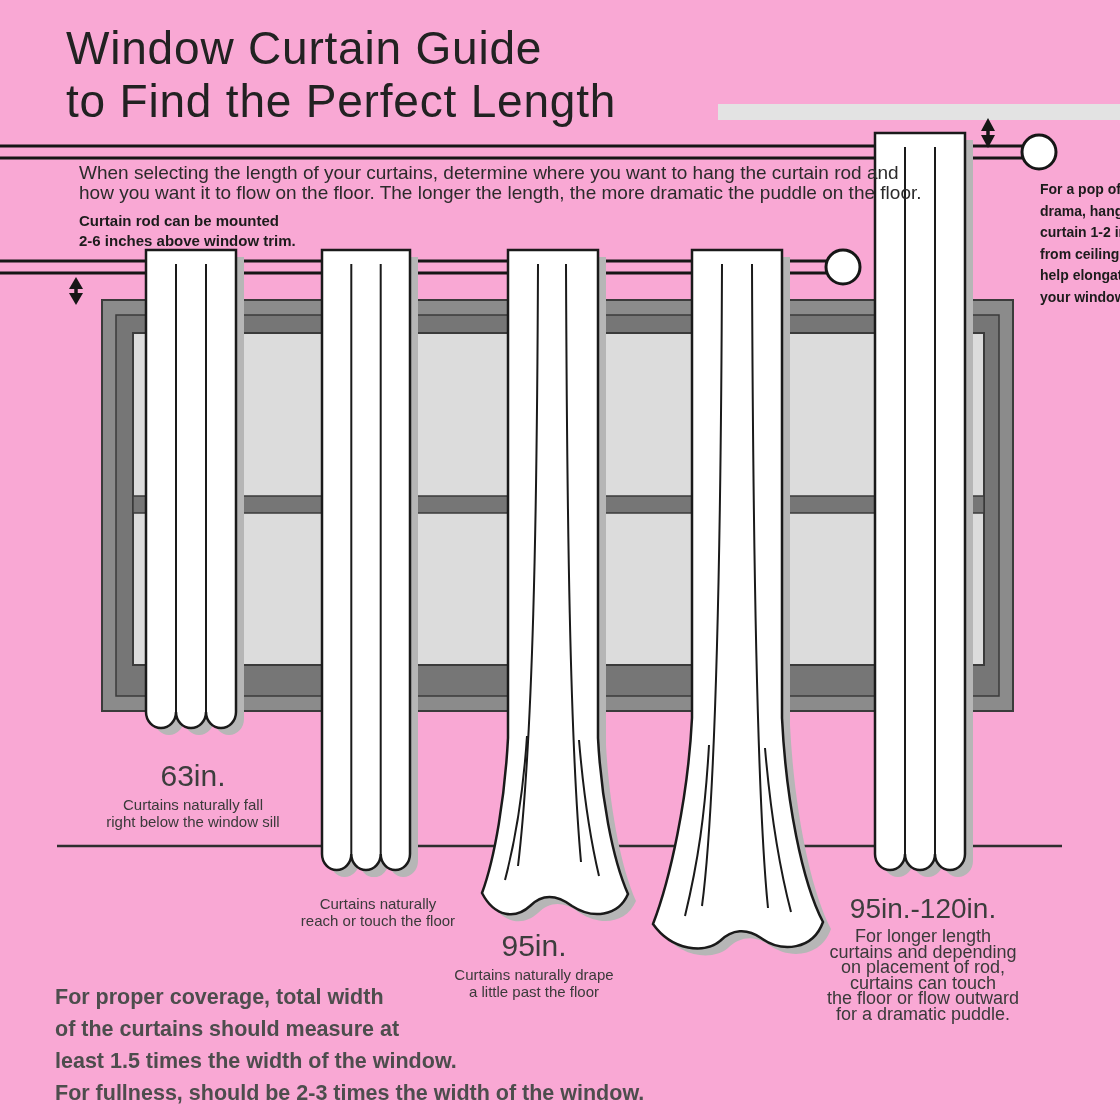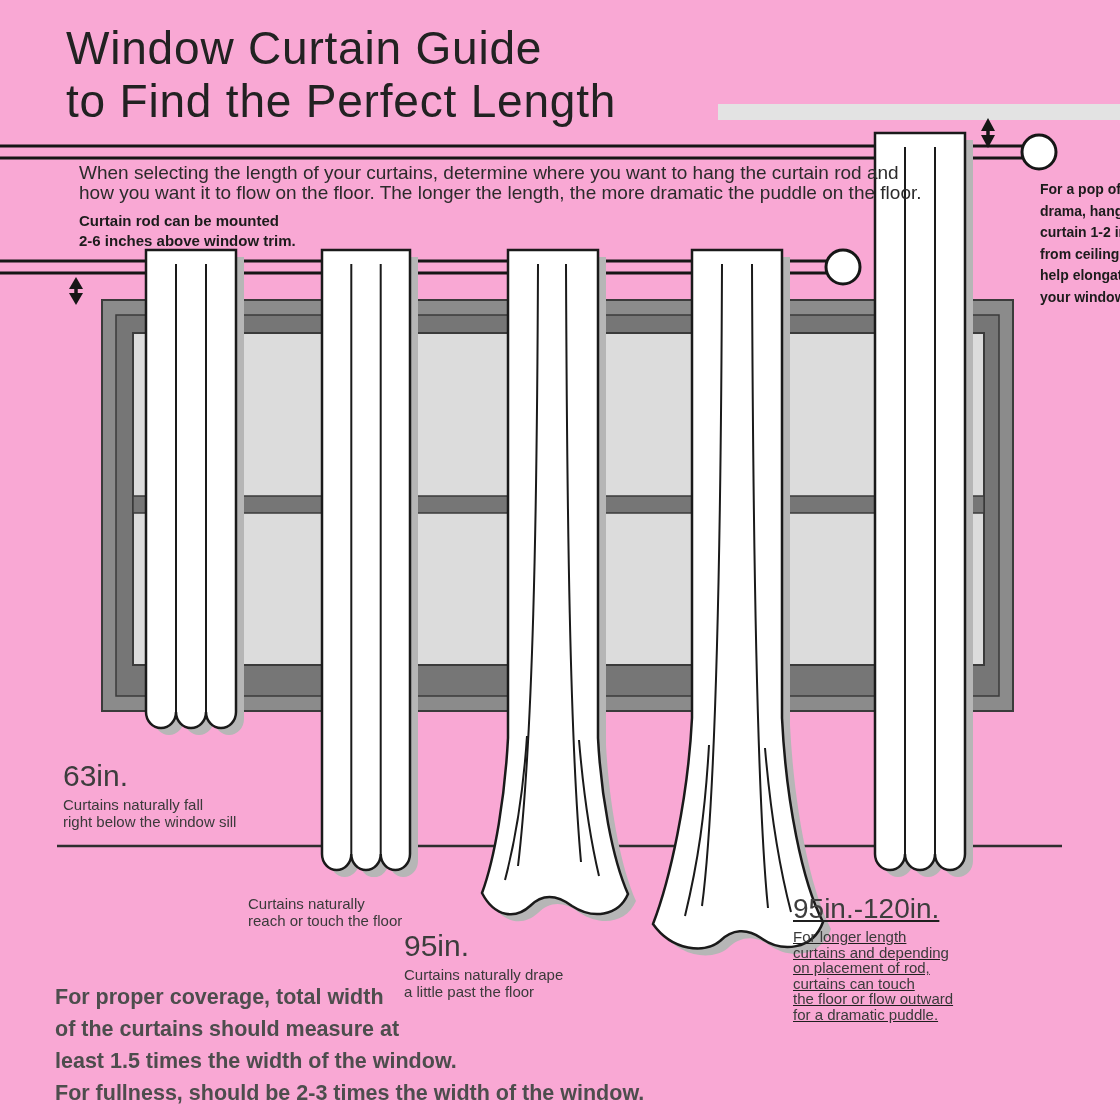--- a/index.html
+++ b/index.html
@@ -23,30 +23,31 @@
   .rod-note {
     position:absolute; left:79px; top:211px;
     font-size:15px; line-height:20px; font-weight:bold; color:#1c1c1c;
   }
   .ceiling-note {
     position:absolute; left:1040px; top:179px; width:135px;
     font-size:14px; line-height:21.5px; font-weight:bold; color:#1c1c1c;
   }
   .curtain-label {
     position:absolute; width:260px; transform:translateX(-50%);
+    text-align:center;
   }
   .curtain-label .len { font-size:30px; color:#3d3d3d; line-height:34px; }
   .curtain-label .desc { font-size:15px; line-height:17px; color:#3a3a3a; margin-top:3px; }
   .label-1 { left:193px; top:759px; }
   .label-2 { left:378px; top:892px; }
   .label-3 { left:534px; top:929px; }
   .label-4 { left:741px; top:967px; }
-  .label-5 { left:923px; top:892px;text-decoration:underline; }
+  .label-5 { left:923px; top:892px; }
   .label-5 .len  { font-size:28px; }
-  .label-5 .desc { font-size:15px; line-height:15.6px; }
+  .label-5 .desc { font-size:18px; line-height:15.6px; }
   .footer {
     position:absolute; left:55px; top:981px;
     font-size:21.5px; line-height:32px; font-weight:bold; color:#4d4d4d;
   }
 
   .rodline   { stroke:#161616; stroke-width:3; }
   .finial    { fill:#ffffff; stroke:#161616; stroke-width:3; }
   .arrowline { stroke:#161616; stroke-width:3.5; }
   .arrowhead { fill:#161616; stroke:none; }
   .cshadow   { fill:#b6b6b6; stroke:none; }

